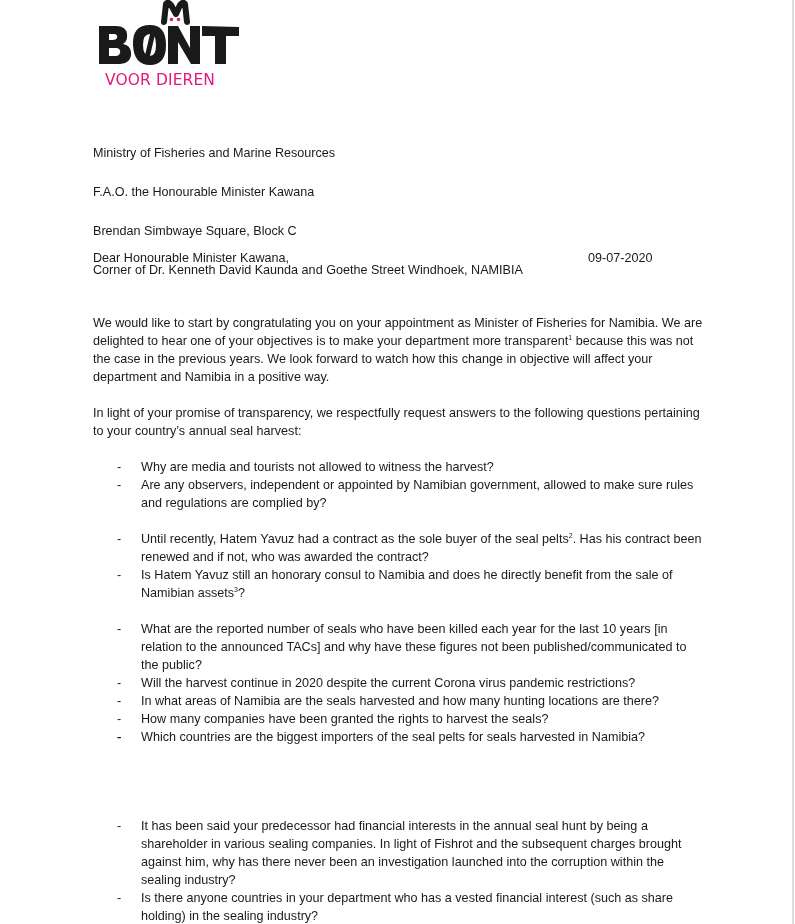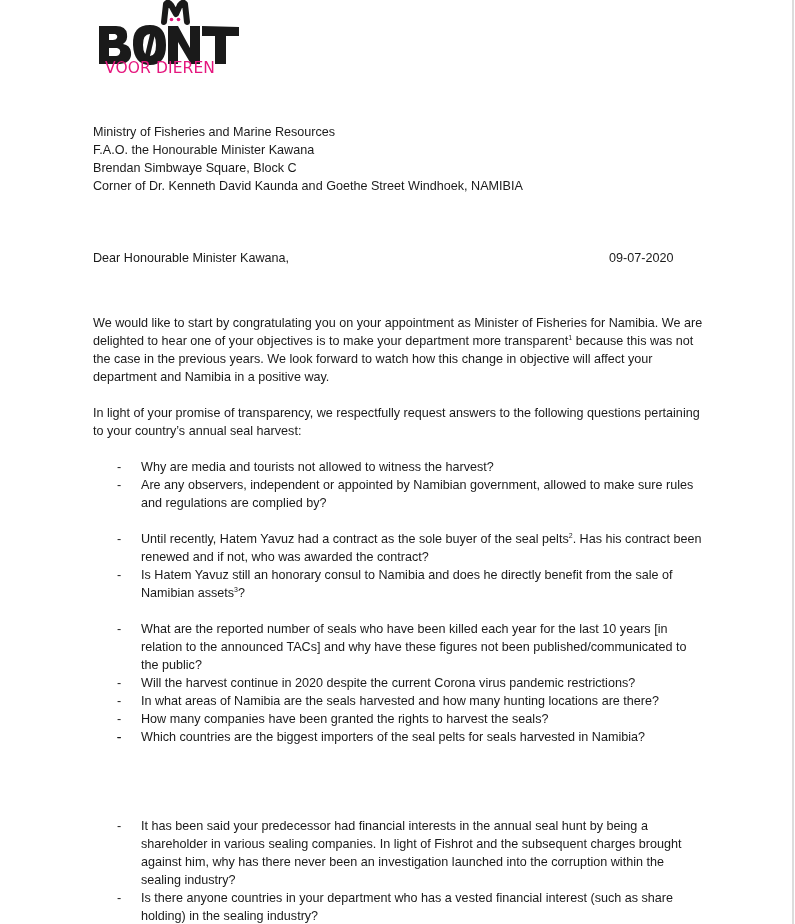--- a/index.html
+++ b/index.html
@@ -27,37 +27,37 @@
       position: absolute;
       left: 94px;
       top: 0px;
       width: 150px;
       height: 92px;
     }
     .logo svg { display: block; }
     .logo-sub {
       position: absolute;
       left: 11px;
-      top: 59px;
+      top: 71px;
       font-size: 15.5px;
       color: #e5177e;
       letter-spacing: 0.1px;
       font-family: "DejaVu Sans", sans-serif;
       white-space: nowrap;
     }
     .text {
       position: absolute;
       font-size: 12.6px;
       line-height: 18px;
       white-space: nowrap;
     }
     .address { left: 93px; top: 123px; }
-    .address div { height: 18px; }
+    .address div { height: 18px; margin-top: 21px; }
     .salutation { left: 93px; top: 249px; text-align: right; }
-    .date { left: 609px; top: 249px; text-align: right; }
+    .date { left: 588px; top: 249px; text-align: right; }
     .para { left: 93px; width: 610px; white-space: normal; }
     .para1 { top: 314px; }
     .para2 { top: 404px; }
     sup {
       font-size: 7px;
       line-height: 0;
       vertical-align: 5px;
     }
     .list { position: absolute; left: 93px; width: 610px; }
     .item {

